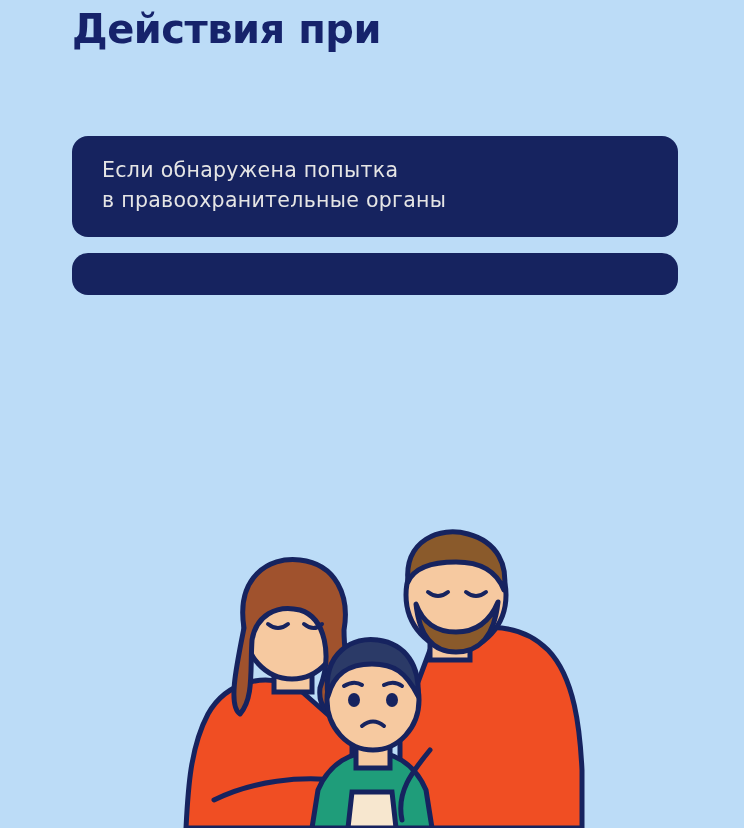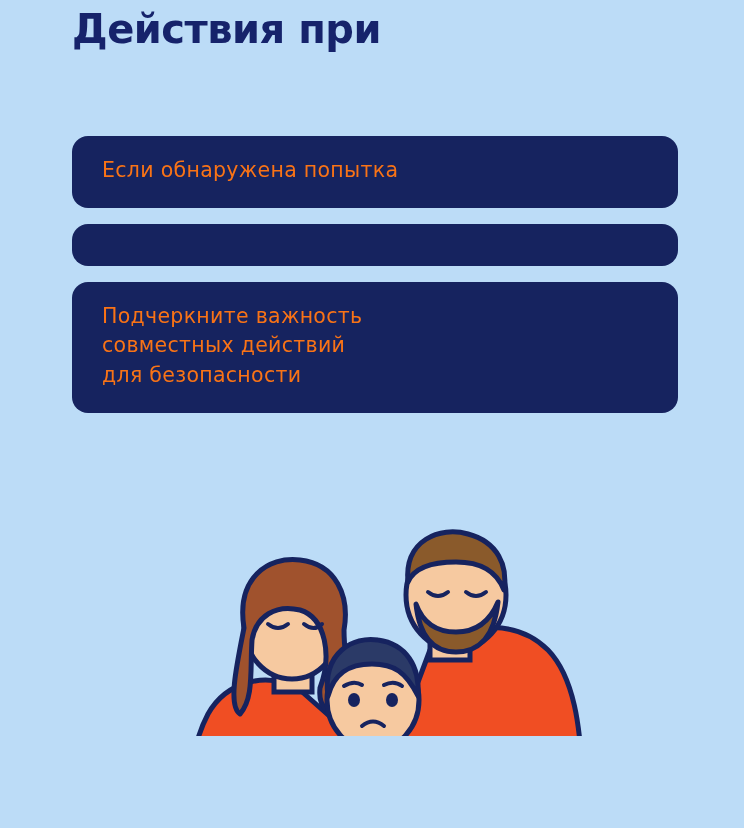--- a/index.html
+++ b/index.html
@@ -10,21 +10,21 @@
     width: 744px;
     height: 828px;
     background: #bcdcf7;
     font-family: "DejaVu Sans", sans-serif;
     overflow: hidden;
     position: relative;
   }
   .poster {
     position: relative;
     width: 744px;
-    height: 736px;
+    height: 828px;
     background: #bcdcf7;
     overflow: hidden;
   }
   .title {
     position: absolute;
     left: 72px;
     top: 6px;
     width: 620px;
     color: #16236b;
     font-family: "DejaVu Sans", sans-serif;
@@ -39,21 +39,21 @@
   }
   .cards {
     position: absolute;
     left: 72px;
     top: 136px;
     width: 606px;
   }
   .card {
     background: #16235f;
     border-radius: 16px;
-    color: #f97316;
+    color: #e5e5e5;
     padding: 20px 28px 22px 30px;
     margin-bottom: 16px;
     box-sizing: border-box;
   }
   .card p {
     margin: 0;
     font-family: "DejaVu Sans", sans-serif;
     font-size: 20.5px;
     line-height: 1.45;
     letter-spacing: 0.3px;
@@ -74,30 +74,26 @@
 <div class="poster">
 
   <div class="title">
     <span class="line">Действия при</span>
   </div>
 
   <div class="cards">
 
     <div class="card">
       <p>Если обнаружена попытка</p>
+      <p>в правоохранительные органы</p>
     </div>
 
     <div class="card">
     </div>
 
-    <div class="card">
-      <p>Подчеркните важность</p>
-      <p>совместных действий</p>
-      <p>для безопасности</p>
-    </div>
 
   </div>
 
   <div class="illustration">
     <svg width="744" height="328" viewBox="0 0 744 328" xmlns="http://www.w3.org/2000/svg" aria-hidden="true">
 
       <g>
         <path d="M430 150 C470 118 520 122 548 150 C575 178 580 230 582 270 L582 328 L400 328 L400 230 Z" fill="#f04e23" stroke="#16235f" stroke-width="5" stroke-linejoin="round"></path>
 
         <path d="M430 120 L470 120 L470 160 L430 160 Z" fill="#f6c9a0" stroke="#16235f" stroke-width="5"></path>

